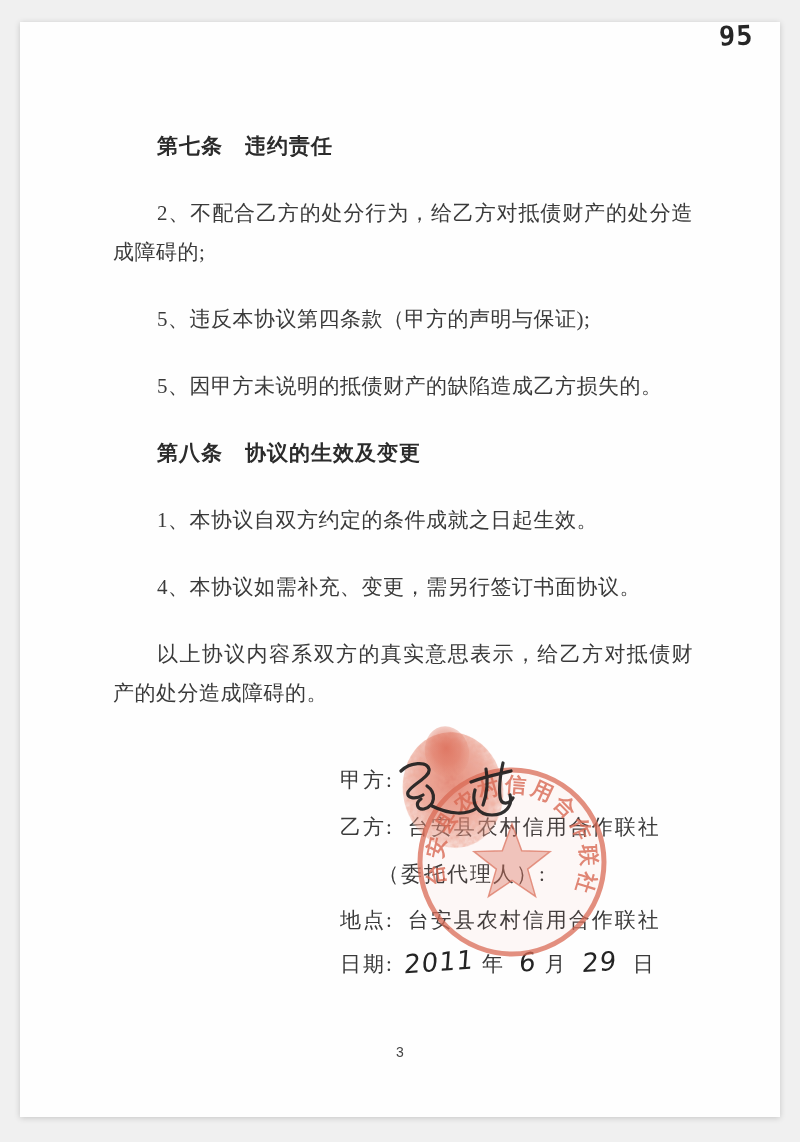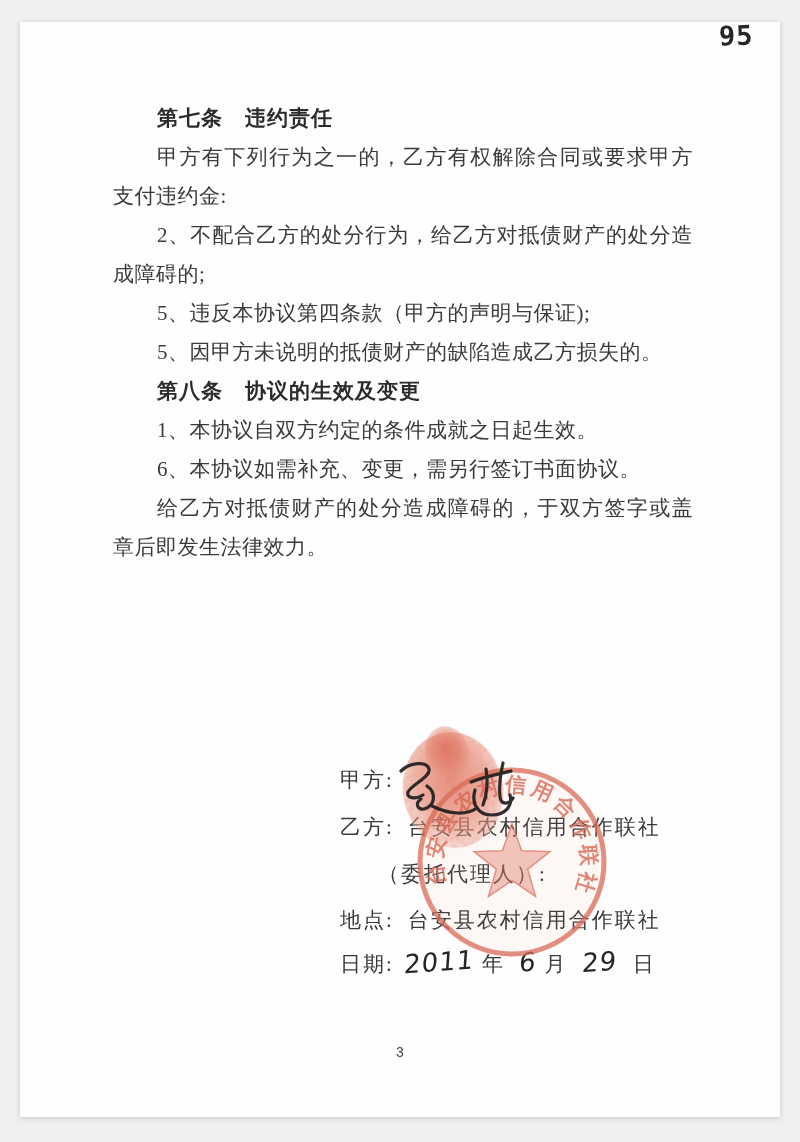--- a/index.html
+++ b/index.html
@@ -30,21 +30,21 @@
   .content {
     position:absolute;
     left:93px; top:77px;
     width:580px;
     font-size:21px;
     line-height:39px;
     color:#3a3a3a;
     text-align:justify;
     letter-spacing:0.5px;
   }
-  .content p { text-indent:2.1em; }
+  .content p { text-indent:2.1em;margin-top:28px; }
   .content p.heading {
     font-weight:bold;
     color:#2b2b2b;
     letter-spacing:1px;
   }
   .sig-line {
     position:absolute;
     left:320px;
     font-size:21px;
     color:#3a3a3a;
@@ -80,28 +80,27 @@
 </style>
 </head>
 <body>
 
 <div class="page">
 
   <div class="corner-num">95</div>
 
   <div class="content">
     <p class="heading">第七条　违约责任</p>
-    <p>甲方有下列行为之一的，乙方有权解除合同或要求甲方支付违约金:</p>
     <p>2、不配合乙方的处分行为，给乙方对抵债财产的处分造成障碍的;</p>
     <p>5、违反本协议第四条款（甲方的声明与保证);</p>
     <p>5、因甲方未说明的抵债财产的缺陷造成乙方损失的。</p>
     <p class="heading">第八条　协议的生效及变更</p>
     <p>1、本协议自双方约定的条件成就之日起生效。</p>
-    <p>6、本协议如需补充、变更，需另行签订书面协议。</p>
-    <p>给乙方对抵债财产的处分造成障碍的，于双方签字或盖章后即发生法律效力。</p>
+    <p>4、本协议如需补充、变更，需另行签订书面协议。</p>
+    <p>以上协议内容系双方的真实意思表示，给乙方对抵债财产的处分造成障碍的。</p>
   </div>
 
   <div class="sig-line" style="top:744px;">
     <span class="lbl">甲方:</span>
   </div>
   <div class="sig-line" style="top:791px;">
     <span class="lbl">乙方:</span><span>台安县农村信用合作联社</span>
   </div>
   <div class="sig-line" style="top:838px; left:358px;">
     <span>（委托代理人）:</span>

